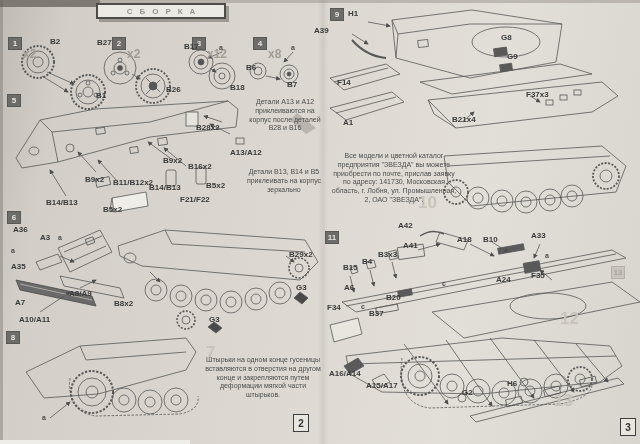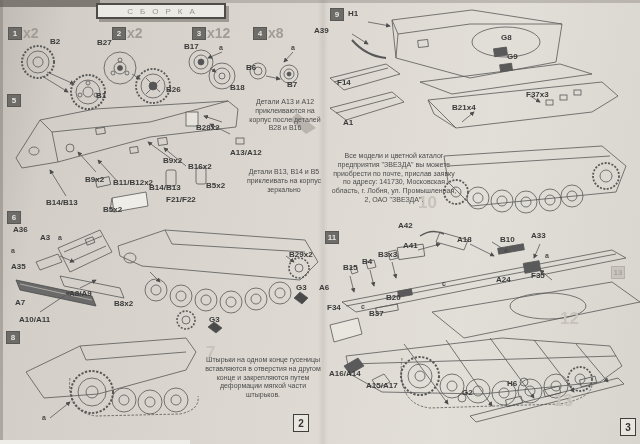--- a/index.html
+++ b/index.html
@@ -12,28 +12,28 @@
     background:linear-gradient(90deg,rgba(0,0,0,0) 0%,rgba(90,85,78,.10) 50%,rgba(0,0,0,0) 100%);}
   .edge-top{position:absolute;left:0;top:0;width:100px;height:7px;background:#7e7a73;}
   .edge-top2{position:absolute;left:100px;top:0;width:540px;height:3px;background:rgba(120,115,108,.35);}
   .edge-left{position:absolute;left:0;top:0;width:3px;height:444px;background:rgba(100,95,88,.35);}
   .edge-bot{position:absolute;left:0;bottom:0;width:190px;height:4px;background:#efede8;}
   .header-box{
     position:absolute;left:96px;top:3px;width:126px;height:12px;
     background:#eceae5;border:2px solid #4e4c49;box-shadow:3px 3px 0 rgba(110,106,99,.55);
     display:flex;align-items:center;justify-content:center;
   }
-  .header-box span{font-size:8px;font-weight:normal;letter-spacing:7px;color:#97938c;text-indent:7px;}
+  .header-box span{font-size:8px;font-weight:bold;letter-spacing:7px;color:#97938c;text-indent:7px;}
   .pl{position:absolute;font-size:8px;font-weight:bold;color:#3a3a3a;white-space:nowrap;line-height:1;}
   .pl.small{font-size:7px;color:#4a4a4a;}
   .badge{position:absolute;display:flex;align-items:center;gap:1px;}
   .badge .num{min-width:10px;height:11px;background:#6e6c68;color:#e6e4df;
     font-size:8px;font-weight:bold;display:flex;align-items:center;justify-content:center;
     padding:0 1px;border:1px solid #5a5854;}
-  .badge .mult{font-size:14px;font-weight:bold;color:#a19d95;}
+  .badge .mult{font-size:12px;font-weight:bold;color:#a19d95;margin-top:22px;}
   .badge.faintbox .num{background:#c9c5bd;color:#a8a49c;border-color:#b5b1a9;}
   .faintnum{position:absolute;font-size:17px;font-weight:bold;color:#c7c3ba;line-height:1;}
   .note{position:absolute;font-size:7px;color:#4c4c4c;text-align:center;line-height:1.25;}
   .pagebox{position:absolute;width:14px;height:16px;border:1.5px solid #3e3e3e;background:#e9e6e0;
     display:flex;align-items:center;justify-content:center;font-size:10px;font-weight:bold;color:#333;}
   svg{position:absolute;left:0;top:0;}
 </style>
 </head>
 <body>
 
@@ -349,21 +349,21 @@
   <span class="pl" style="left:196px;top:124px">B28x2</span>
   <span class="pl" style="left:230px;top:149px">A13/A12</span>
   <span class="pl" style="left:163px;top:157px">B9x2</span>
   <span class="pl" style="left:188px;top:163px">B16x2</span>
   <span class="pl" style="left:85px;top:176px">B9x2</span>
   <span class="pl" style="left:113px;top:179px">B11/B12x2</span>
   <span class="pl" style="left:149px;top:184px">B14/B13</span>
   <span class="pl" style="left:206px;top:182px">B5x2</span>
   <span class="pl" style="left:46px;top:199px">B14/B13</span>
   <span class="pl" style="left:103px;top:206px">B5x2</span>
-  <span class="pl" style="left:166px;top:196px">F21/F22</span>
+  <span class="pl" style="left:180px;top:196px">F21/F22</span>
   <span class="pl" style="left:13px;top:226px">A36</span>
   <span class="pl" style="left:40px;top:234px">A3</span>
   <span class="pl small" style="left:58px;top:234px">a</span>
   <span class="pl small" style="left:11px;top:247px">a</span>
   <span class="pl" style="left:11px;top:263px">A35</span>
   <span class="pl" style="left:69px;top:290px">A8/A9</span>
   <span class="pl" style="left:15px;top:299px">A7</span>
   <span class="pl" style="left:19px;top:316px">A10/A11</span>
   <span class="pl" style="left:114px;top:300px">B8x2</span>
   <span class="pl" style="left:289px;top:251px">B29x2</span>
@@ -371,30 +371,30 @@
   <span class="pl" style="left:209px;top:316px">G3</span>
   <span class="pl small" style="left:42px;top:414px">a</span>
 
   <span class="pl" style="left:348px;top:10px">H1</span>
   <span class="pl" style="left:314px;top:27px">A39</span>
   <span class="pl" style="left:501px;top:34px">G8</span>
   <span class="pl" style="left:507px;top:53px">G9</span>
   <span class="pl" style="left:337px;top:79px">F14</span>
   <span class="pl" style="left:343px;top:119px">A1</span>
   <span class="pl" style="left:526px;top:91px">F37x3</span>
-  <span class="pl" style="left:452px;top:104px">B21x4</span>
+  <span class="pl" style="left:452px;top:116px">B21x4</span>
   <span class="pl" style="left:398px;top:222px">A42</span>
   <span class="pl" style="left:403px;top:242px">A41</span>
   <span class="pl" style="left:457px;top:236px">A18</span>
-  <span class="pl" style="left:500px;top:236px">B10</span>
+  <span class="pl" style="left:483px;top:236px">B10</span>
   <span class="pl" style="left:531px;top:232px">A33</span>
   <span class="pl" style="left:378px;top:251px">B3x3</span>
   <span class="pl" style="left:362px;top:258px">B4</span>
   <span class="pl" style="left:343px;top:264px">B15</span>
-  <span class="pl" style="left:319px;top:284px">A6</span>
+  <span class="pl" style="left:344px;top:284px">A6</span>
   <span class="pl" style="left:386px;top:294px">B20</span>
   <span class="pl" style="left:496px;top:276px">A24</span>
   <span class="pl" style="left:531px;top:272px">F35</span>
   <span class="pl" style="left:369px;top:310px">B37</span>
   <span class="pl" style="left:327px;top:304px">F34</span>
   <span class="pl small" style="left:545px;top:252px">a</span>
   <span class="pl small" style="left:442px;top:280px">c</span>
   <span class="pl small" style="left:361px;top:303px">c</span>
   <span class="pl" style="left:329px;top:370px">A16/A14</span>
   <span class="pl" style="left:366px;top:382px">A15/A17</span>

